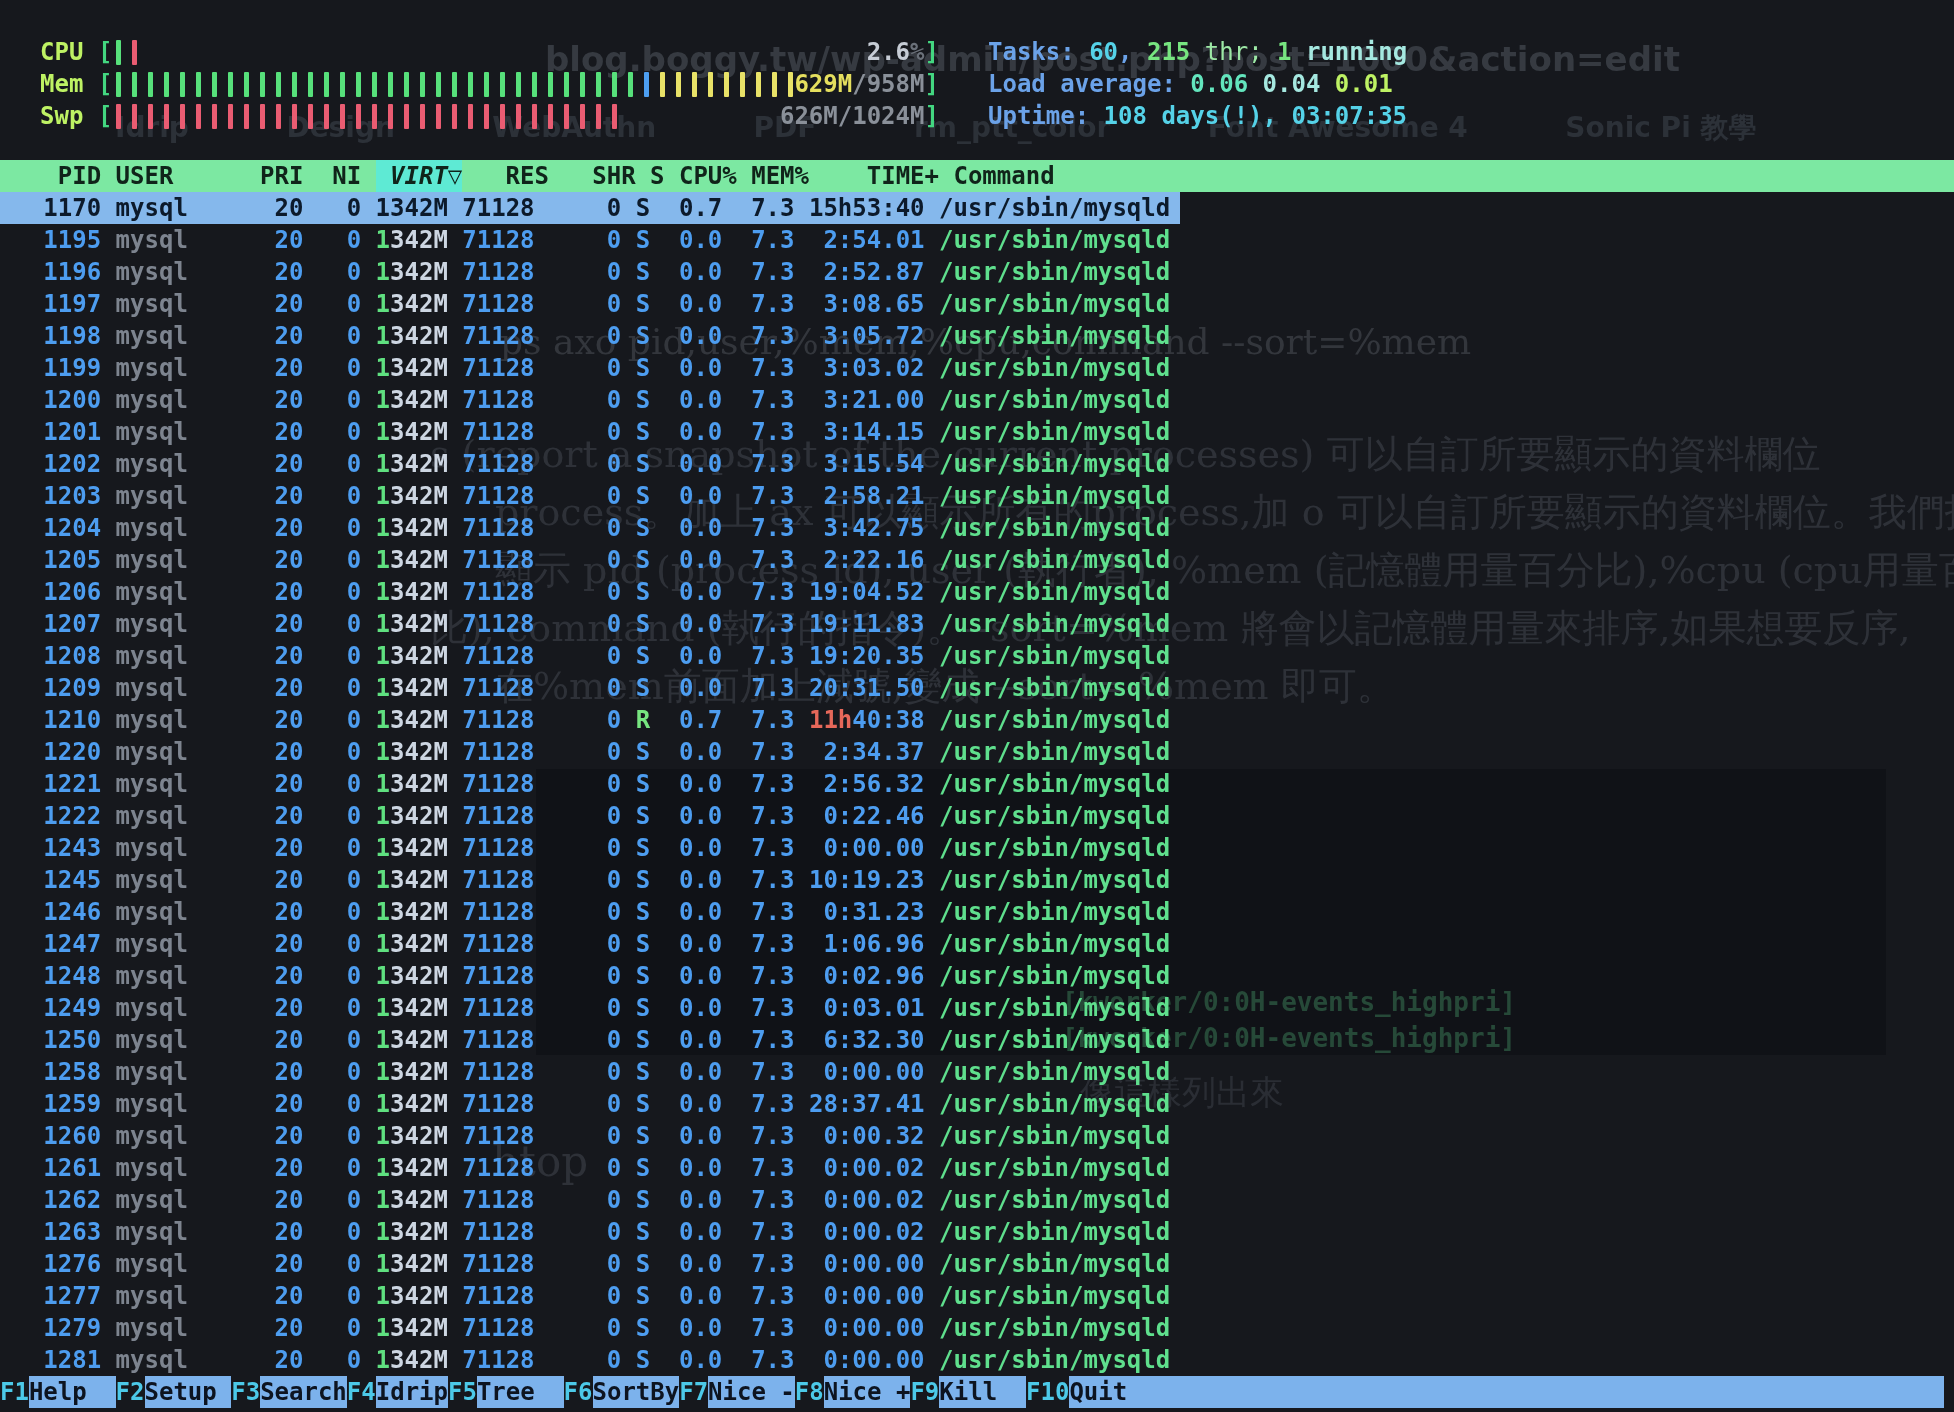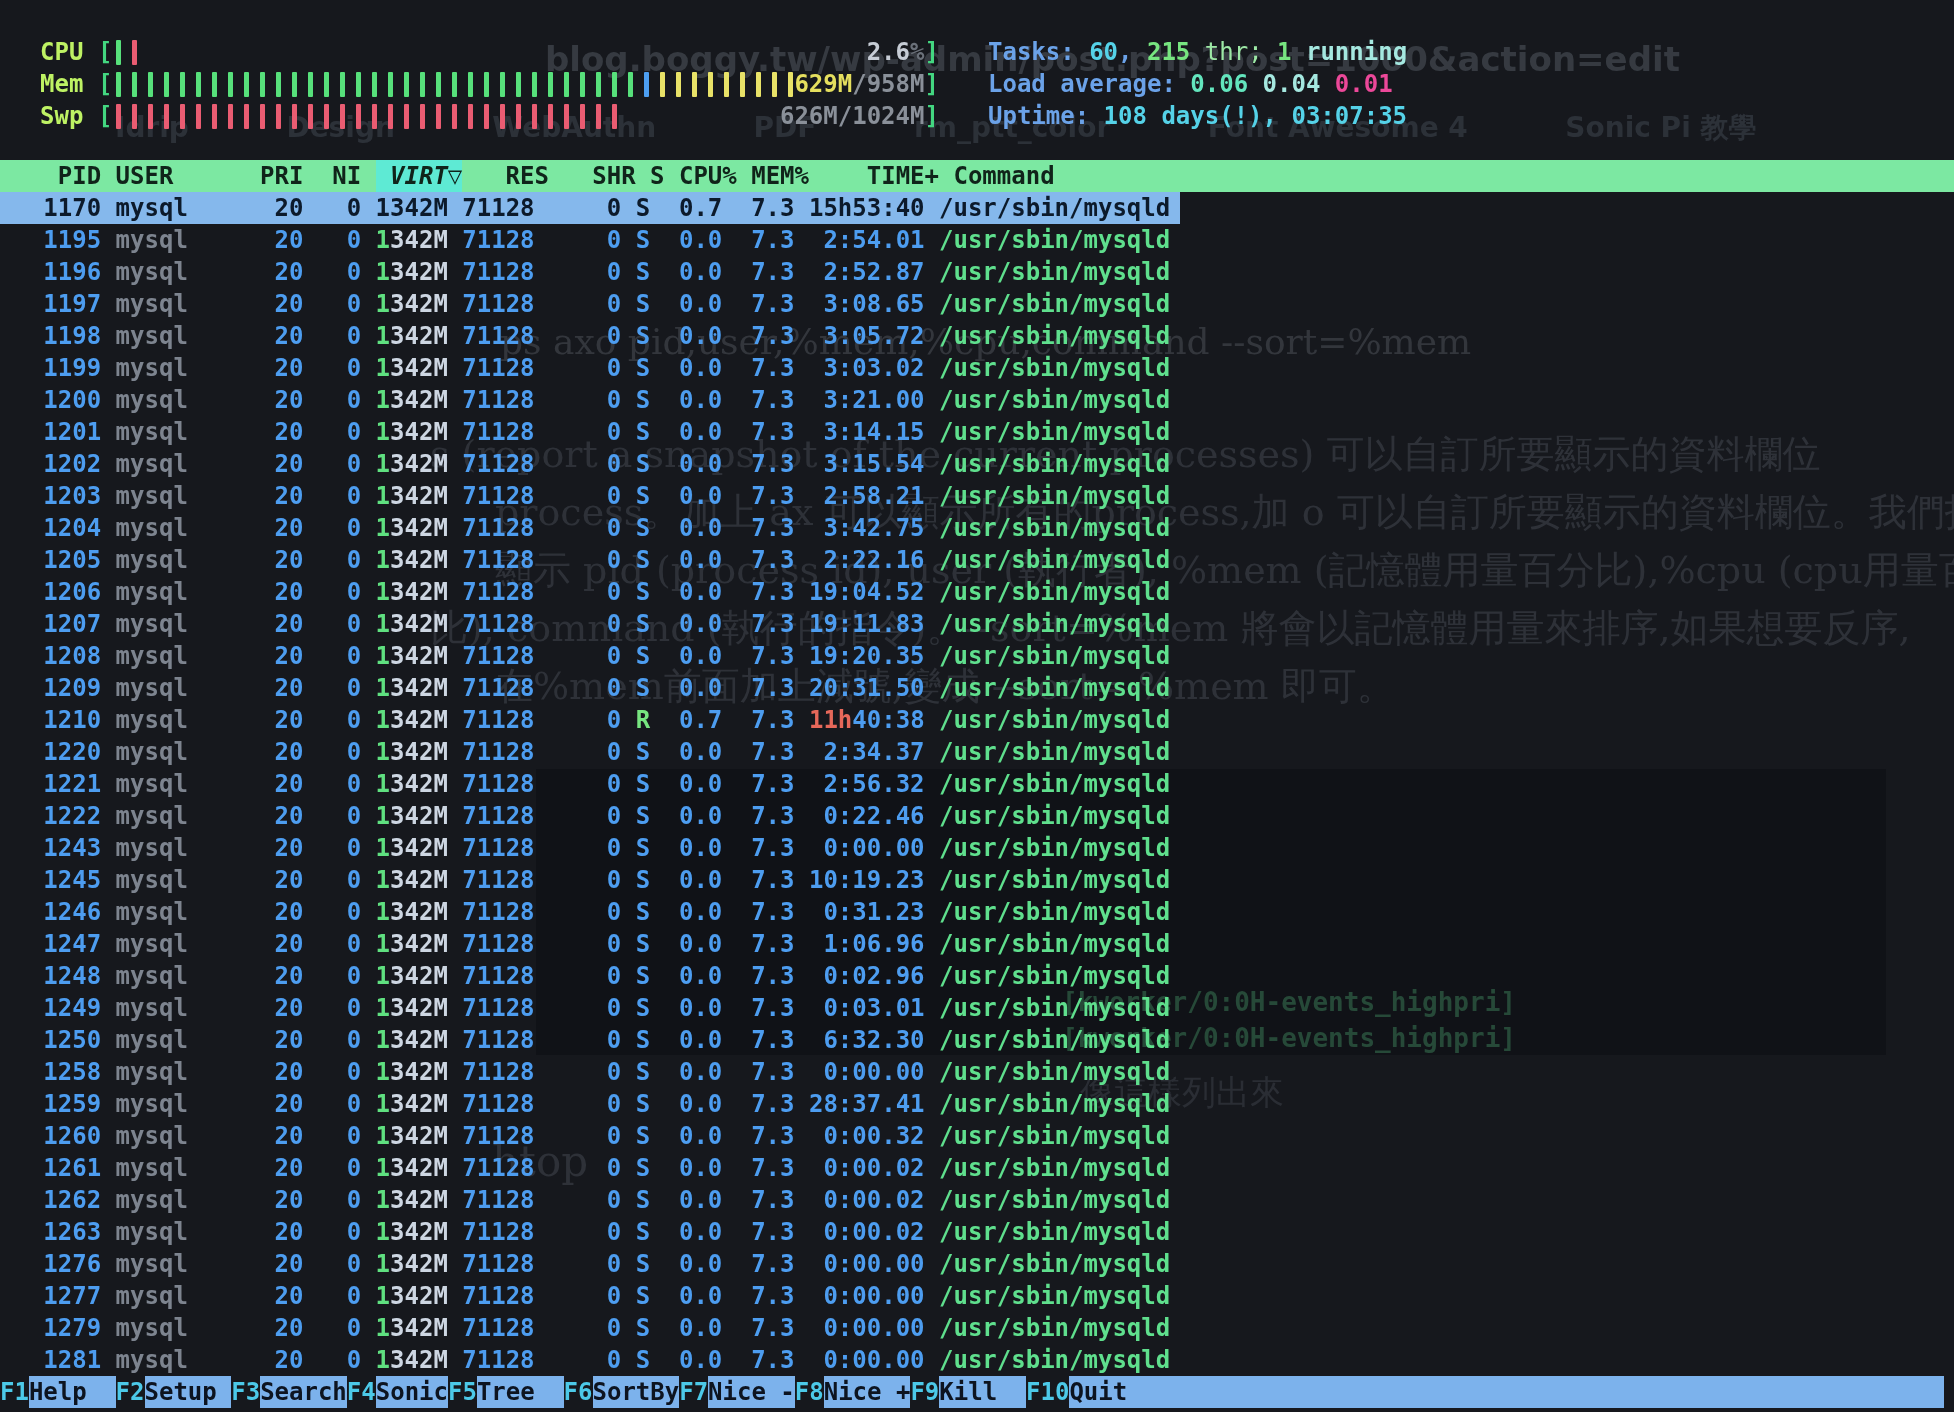--- a/index.html
+++ b/index.html
@@ -21,21 +21,21 @@
   .bars{display:flex;align-items:center;height:32px;padding-left:4px;}
   .bar{width:5px;height:25px;margin-right:11px;border-radius:1px;}
   .b-green{background:#57e07b;} .b-red{background:#ea5c72;}
   .b-yellow{background:#e8e268;} .b-blue{background:#4d9ff2;}
   .mtext{position:absolute;right:0;top:0;line-height:32px;}
   
   .stats{position:absolute;left:988px;top:36px;z-index:2;}
   .sline{height:32px;white-space:pre;}
   .t-label{color:#6ba2e8;} .t-cyan{color:#55d2e8;} .t-green{color:#77e580;}
   .t-pale{color:#9de8a6;font-weight:400;} .t-teal{color:#63e5bd;} .t-ltcyan{color:#a5e8e0;}
-  .t-blue{color:#ec4899;} .t-yellow{color:#e5df5e;padding-left:35px;} .t-dim{color:#8a9099;}
+  .t-blue{color:#bef264;} .t-yellow{color:#e5df5e;padding-left:35px;} .t-dim{color:#8a9099;}
   .t-dimbright{color:#c6ccd5;} .t-darkdim{color:#6a7079;}
   
   .thead{position:absolute;left:0;top:160px;width:1954px;height:32px;background:#7ce8a2;color:#10241a;
          display:flex;z-index:3;}
   .rows{position:absolute;left:0;top:192px;width:1954px;z-index:2;}
   .prow{position:relative;height:32px;display:flex;color:#4d9df0;}
   .rowsel{position:absolute;left:0;top:0;width:1180px;height:32px;background:#85b8ec;}
   .prow.sel,.prow.sel span{color:#0c1a2b !important;justify-content:flex-end;}
   .prow.sel .rowcells{position:relative;}
   .c{display:inline-block;white-space:pre;margin-right:1ch;}
@@ -809,21 +809,21 @@
     </div>
 
   <div class="fbar" id="fbar">
       <span class="fnum">F1</span>
       <span class="flabel">Help  </span>
       <span class="fnum">F2</span>
       <span class="flabel">Setup </span>
       <span class="fnum">F3</span>
       <span class="flabel">Search</span>
       <span class="fnum">F4</span>
-      <span class="flabel">Sonic</span>
+      <span class="flabel">Idrip</span>
       <span class="fnum">F5</span>
       <span class="flabel">Tree  </span>
       <span class="fnum">F6</span>
       <span class="flabel">SortBy</span>
       <span class="fnum">F7</span>
       <span class="flabel">Nice -</span>
       <span class="fnum">F8</span>
       <span class="flabel">Nice +</span>
       <span class="fnum">F9</span>
       <span class="flabel">Kill  </span>

